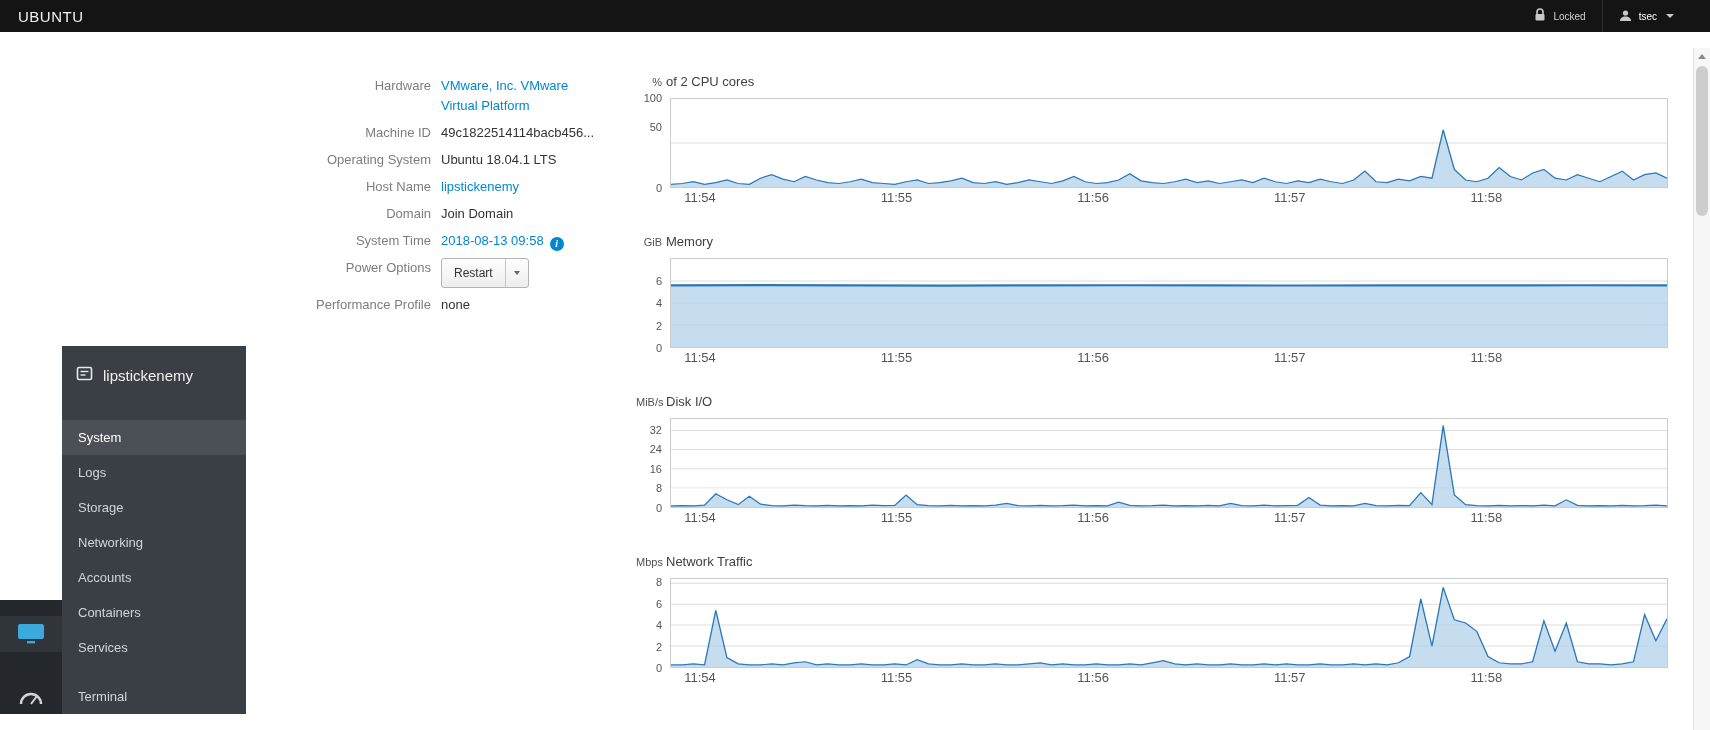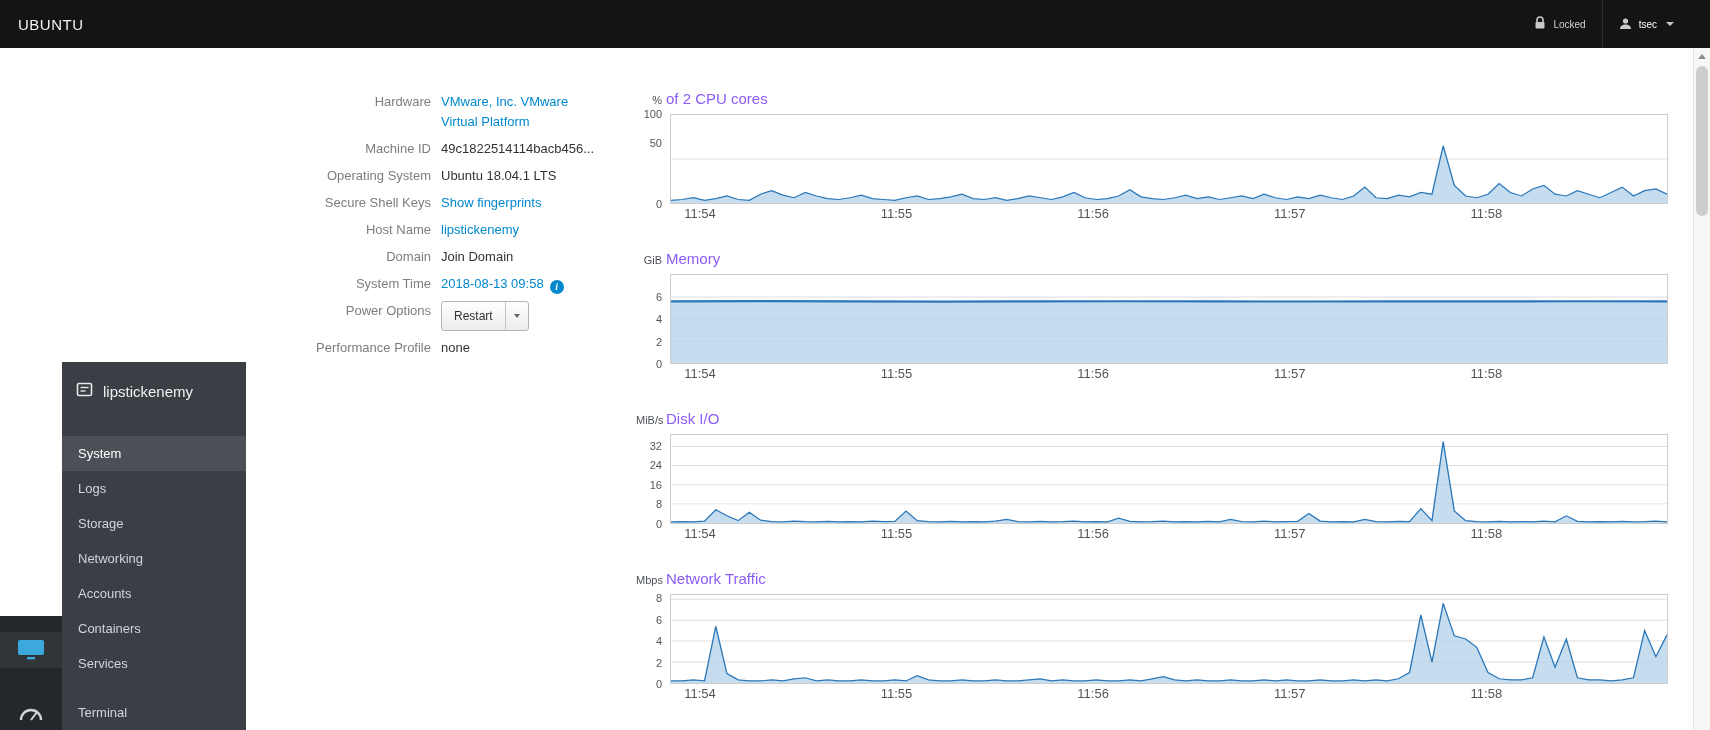--- a/index.html
+++ b/index.html
@@ -1,20 +1,20 @@
 <!DOCTYPE html>
 <html><head>
 <meta charset="utf-8">
 <style>
   * { margin:0; padding:0; box-sizing:border-box; }
   html,body { width:1710px; height:730px; overflow:hidden;
     font-family:"Liberation Sans","DejaVu Sans",sans-serif; background:#fff; }
 
   
-  .topbar { height:48px; background:#141414; color:#fff; display:flex;
+  .topbar { height:32px; background:#141414; color:#fff; display:flex;
     align-items:center; justify-content:space-between; }
   .brand { font-size:15px; padding-left:18px; letter-spacing:.5px; color:#f2f2f2; }
   .topbar-right { display:flex; align-items:stretch; height:100%; margin-right:20px; }
   .tb-group { display:flex; align-items:center; gap:7px; padding:0 16px;
     font-size:10px; color:#d2d2d2; cursor:pointer; }
   .tb-user { border-left:1px solid #2e2e2e; color:#fff; }
   .caret-down { width:0; height:0; border-left:4px solid transparent;
     border-right:4px solid transparent; border-top:4px solid #c9c9c9; margin-left:2px; }
 
   
@@ -51,21 +51,21 @@
   .btn-main { padding:4px 12px; border-right:1px solid #c5c5c5; }
   .btn-caret { padding:4px 8px; display:flex; align-items:center; }
   .btn-caret .tri { width:0; height:0; border-left:3.5px solid transparent;
     border-right:3.5px solid transparent; border-top:4px solid #666; }
 
   
   .charts { flex:1; padding-top:30px; margin-right:42px; min-width:0; }
   .chart { margin-bottom:29px; }
   .chart-header { display:flex; align-items:baseline; margin-bottom:6px; height:18px; }
   .chart-unit { width:30px; text-align:right; padding-right:4px; font-size:11px; color:#4d5258; flex-shrink:0; }
-  .chart-title { font-size:15px; color:#8b5cf6; text-decoration:none; cursor:pointer; }
+  .chart-title { font-size:13px; color:#404040; text-decoration:none; cursor:pointer; }
   .chart-body { position:relative; }
   .plot { margin-left:34px; height:90px; border:1px solid #ccc; position:relative; background:#fff; }
   .plot svg { position:absolute; left:0; top:0; width:100%; height:100%; }
   .yticks { position:absolute; left:0; top:0; width:30px; height:90px; }
   .ytick { position:absolute; left:0; width:26px; text-align:right; font-size:11px; color:#555; }
   .chart-xlabels { position:relative; margin-left:34px; height:15px; margin-top:2px; }
   .xtick { position:absolute; top:0; transform:translateX(-50%); font-size:13px;
     color:#555; white-space:nowrap; }
 
   
@@ -155,24 +155,20 @@
       </div>
       <div class="detail-row">
         <span class="detail-label">Machine ID</span>
         <span class="detail-value">49c1822514114bacb456...</span>
       </div>
       <div class="detail-row">
         <span class="detail-label">Operating System</span>
         <span class="detail-value">Ubuntu 18.04.1 LTS</span>
       </div>
       <div class="detail-row">
-        <span class="detail-label">Secure Shell Keys</span>
-        <span class="detail-value"><a class="link">Show fingerprints</a></span>
-      </div>
-      <div class="detail-row">
         <span class="detail-label">Host Name</span>
         <span class="detail-value"><a class="link">lipstickenemy</a></span>
       </div>
       <div class="detail-row">
         <span class="detail-label">Domain</span>
         <span class="detail-value"><span class="plain-action">Join Domain</span></span>
       </div>
       <div class="detail-row">
         <span class="detail-label">System Time</span>
         <span class="detail-value">

